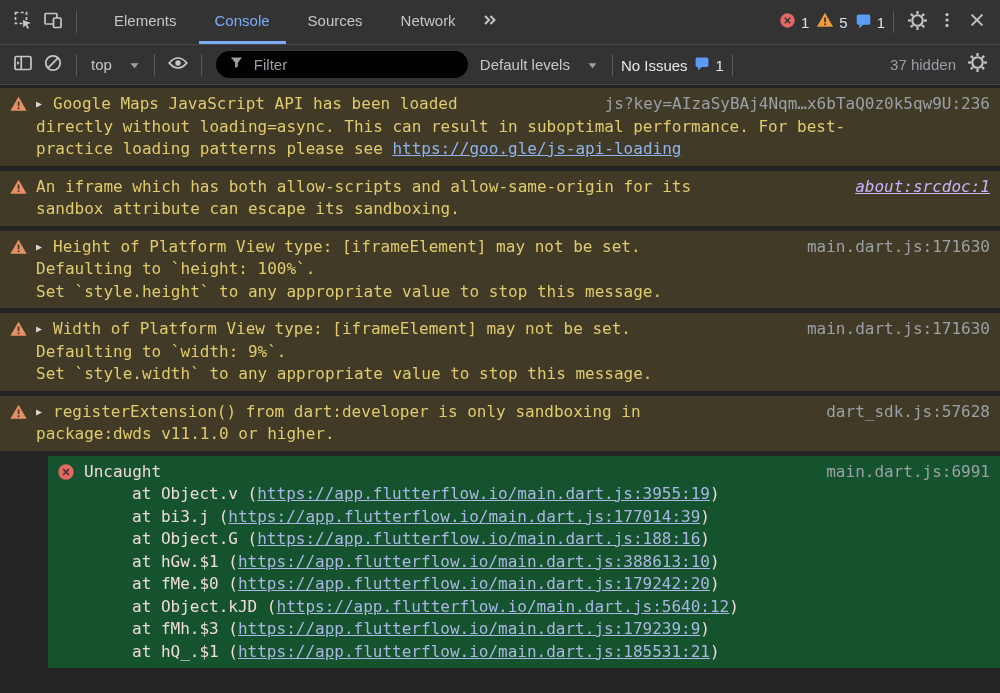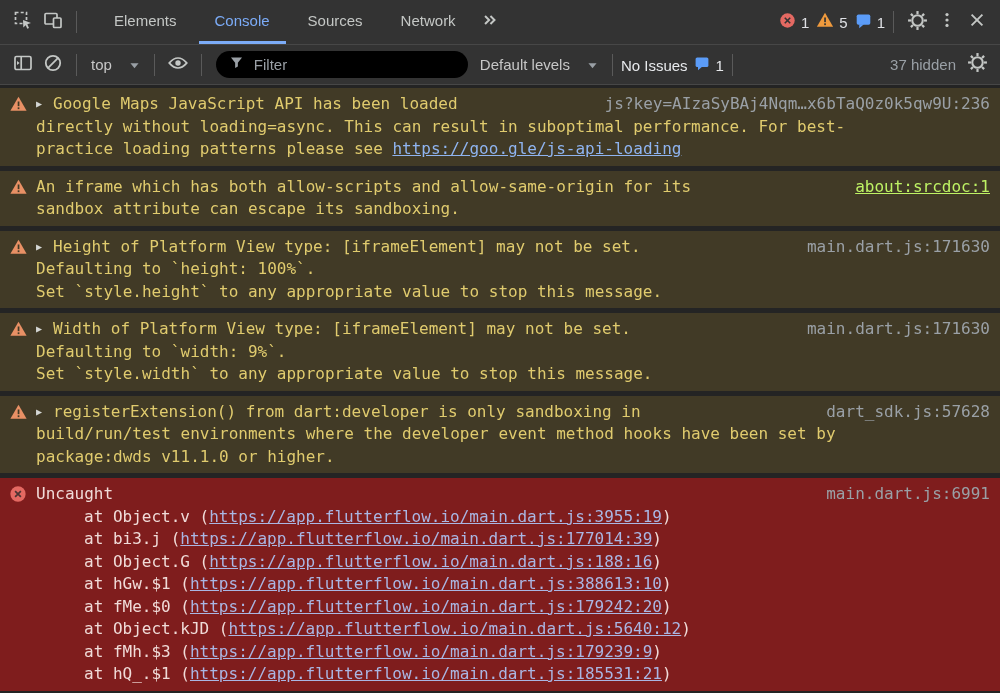--- a/index.html
+++ b/index.html
@@ -34,34 +34,34 @@
   .filter-pill input::placeholder { color:#9aa0a6; }
   .issues { display:flex; align-items:flex-end; gap:6px; color:#e8eaed; font-size:15px;
             cursor:pointer; white-space:nowrap; }
   .hidden-count { color:#9aa0a6; font-size:15px; margin-left:auto; white-space:nowrap; }
 
   
   .console-list { flex:1; overflow:hidden; padding-top:3px; }
   .msg { display:flex; padding:5px 10px 5px 9px; margin-bottom:5px;
          font-family:"DejaVu Sans Mono", monospace; font-size:16px; line-height:22.5px; }
   .msg.warning { background:#413a26; color:#e0cb6e; }
-  .msg.error   { background:#7f1d1d; color:#f0dbd8; }
+  .msg.error   { background:#14532d; color:#f0dbd8;margin-left:48px; }
   .msg-icon { width:20px; height:22px; display:flex; align-items:center; margin-right:7px; flex:0 0 20px; }
   .msg-icon svg { display:block; }
   .msg-content { flex:1; min-width:0; }
   .line { display:flex; white-space:pre; }
   .line.indent { padding-left:48px; }
   .arrow { color:#d5d7d5; font-size:10px; width:17px; flex:0 0 17px; cursor:pointer;
            display:inline-flex; align-items:center; }
   .line-text { white-space:pre; }
   .msg .lnk { text-decoration:underline; cursor:pointer; }
   .msg.warning .lnk { color:#8fb4f0; }
   .msg.error .lnk { color:#aab6e3; }
   .source { margin-left:auto; padding-left:18px; color:#9aa0a6; cursor:pointer; flex:0 0 auto; }
-  .source.lnk-src { color:#bef264; text-decoration:underline; }
+  .source.lnk-src { color:#c4b5fd; text-decoration:underline;font-style:italic; }
 </style>
 </head>
 <body>
 
 <div class="devtools">
 
   <div class="toolbar-main">
     <div class="tbtn">
       <span>
         <svg width="20" height="20" viewBox="0 0 20 20">
@@ -308,21 +308,20 @@
       <div class="msg warning">
         <span class="msg-icon">
           <svg width="19" height="18" viewBox="0 0 20 20">
             <path d="M10 2 L19 17.5 H1 Z" fill="#e89065"></path>
             <rect x="9.1" y="7.2" width="1.9" height="5.2" fill="#413a26"></rect>
             <rect x="9.1" y="13.7" width="1.9" height="2" fill="#413a26"></rect>
           </svg>
         </span>
         <div class="msg-content">
           <div class="line"><span class="arrow">▶</span><span class="line-text"><span>registerExtension() from dart:developer is only sandboxing in</span></span><span class="source">dart_sdk.js:57628</span></div>
-          <div class="line"><span class="line-text"><span>build/run/test environments where the developer event method hooks have been set by</span></span></div>
           <div class="line"><span class="line-text"><span>package:dwds v11.1.0 or higher.</span></span></div>
         </div>
       </div>
       <div class="msg error">
         <span class="msg-icon">
           <svg width="18" height="18" viewBox="0 0 20 20">
             <circle cx="10" cy="10" r="8.5" fill="#e46962"></circle>
             <path d="M6.8 6.8 L13.2 13.2 M13.2 6.8 L6.8 13.2" stroke="#4b3432" stroke-width="1.9"></path>
           </svg>
         </span>

